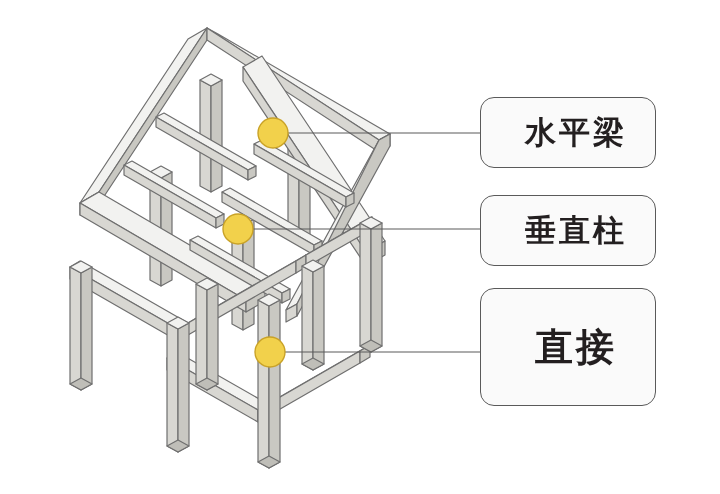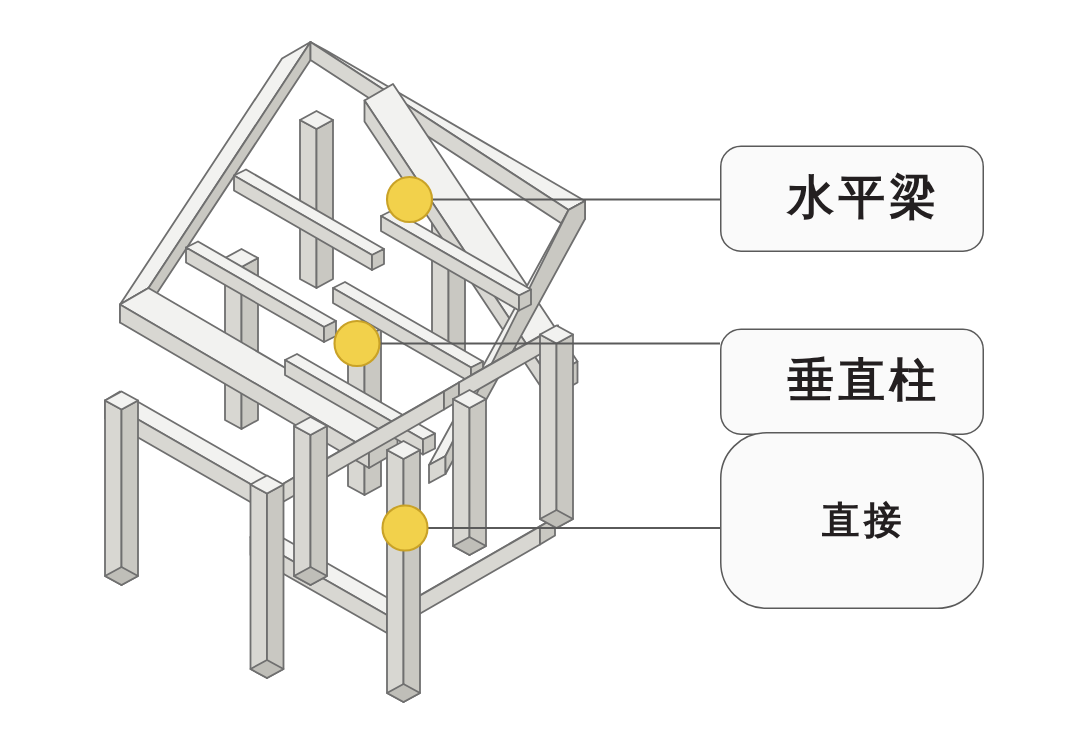--- a/index.html
+++ b/index.html
@@ -42,38 +42,36 @@
     font-weight: 700;
     letter-spacing: 3px;
     line-height: 1.12;
     white-space: nowrap;
     padding-left: 16px;
   }
   .label-box.one-line {
     font-size: 31px;
   }
   .label-box.two-line {
-    font-size: 25px;
-    border-radius: 31px;
+    font-size: 38px;
   }
   .label-line {
     display: block;
   }
   #label-horizontal-beam {
     left: 480px;
     top: 97px;
     width: 176px;
     height: 71px;
   }
   #label-vertical-column {
     left: 480px;
     top: 195px;
     width: 176px;
     height: 71px;
-    margin-top: 24px;
   }
   #label-direct-joint {
     left: 480px;
     top: 288px;
     width: 176px;
     height: 118px;
   }
 </style>
 </head>
 <body>

